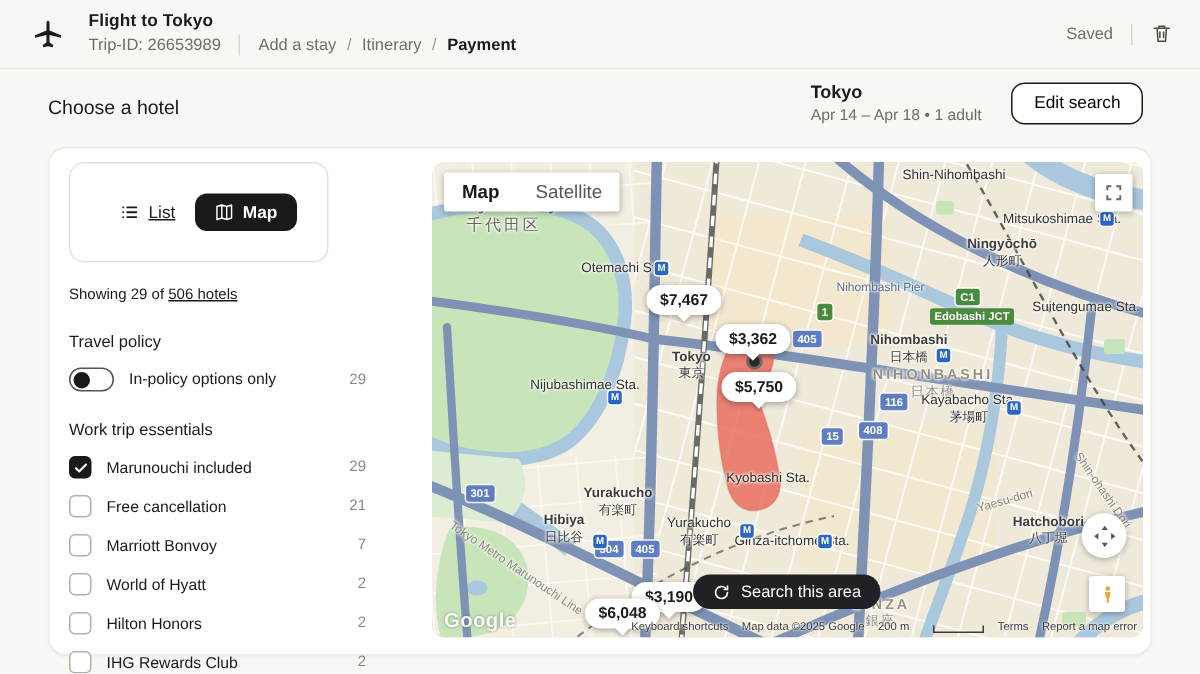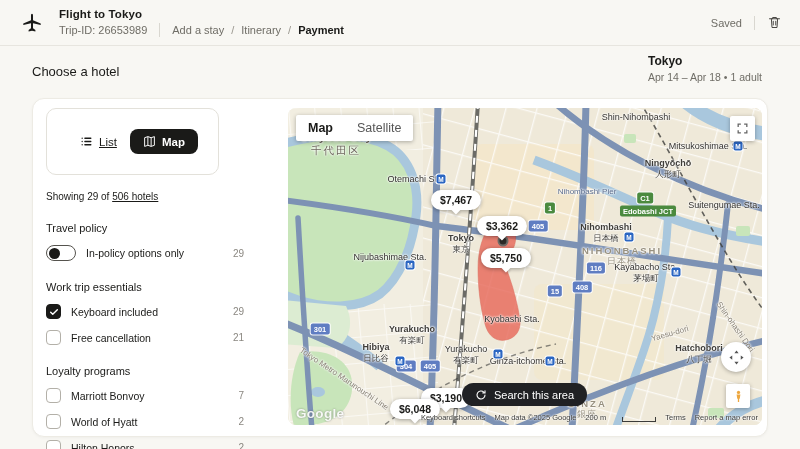--- a/index.html
+++ b/index.html
@@ -111,20 +111,21 @@
     </span>
   </div>
 </header>
 
 <div class="page-title">Choose a hotel</div>
 <div class="search-summary">
   <div>
     <div class="dest-name">Tokyo</div>
     <div class="dest-dates">Apr 14 – Apr 18 • 1 adult</div>
   </div>
+  <button class="edit-btn">Edit search</button>
 </div>
 
 <div class="card"></div>
 
 <div class="panel">
   <div class="seg-group">
     <div class="seg">
       <span style="display:flex">
         <svg viewBox="0 0 24 24" width="13" height="13" fill="none" stroke="#1a1a18" stroke-width="2.4" stroke-linecap="round">
             <path d="M4 6h.01M4 12h.01M4 18h.01M9 6h11M9 12h11M9 18h11"></path>
@@ -155,29 +156,28 @@
         <span class="flabel">In-policy options only</span>
         <span class="fcount">29</span>
       </div>
       <div class="sec-title">Work trip essentials</div>
       <div class="frow">
         <div class="cb checked">
           <svg viewBox="0 0 24 24" width="10" height="10" fill="none" stroke="#fff" stroke-width="3.4" stroke-linecap="round" stroke-linejoin="round">
             <path d="M4 12.5l5 5L20 6.5"></path>
           </svg>
         </div>
-        <span class="flabel">Keyboard included</span>
+        <span class="flabel">Marunouchi included</span>
         <span class="fcount">29</span>
       </div>
       <div class="frow">
         <div class="cb"></div>
         <span class="flabel">Free cancellation</span>
         <span class="fcount">21</span>
       </div>
-      <div class="sec-title">Loyalty programs</div>
       <div class="frow">
         <div class="cb"></div>
         <span class="flabel">Marriott Bonvoy</span>
         <span class="fcount">7</span>
       </div>
       <div class="frow">
         <div class="cb"></div>
         <span class="flabel">World of Hyatt</span>
         <span class="fcount">2</span>
       </div>

